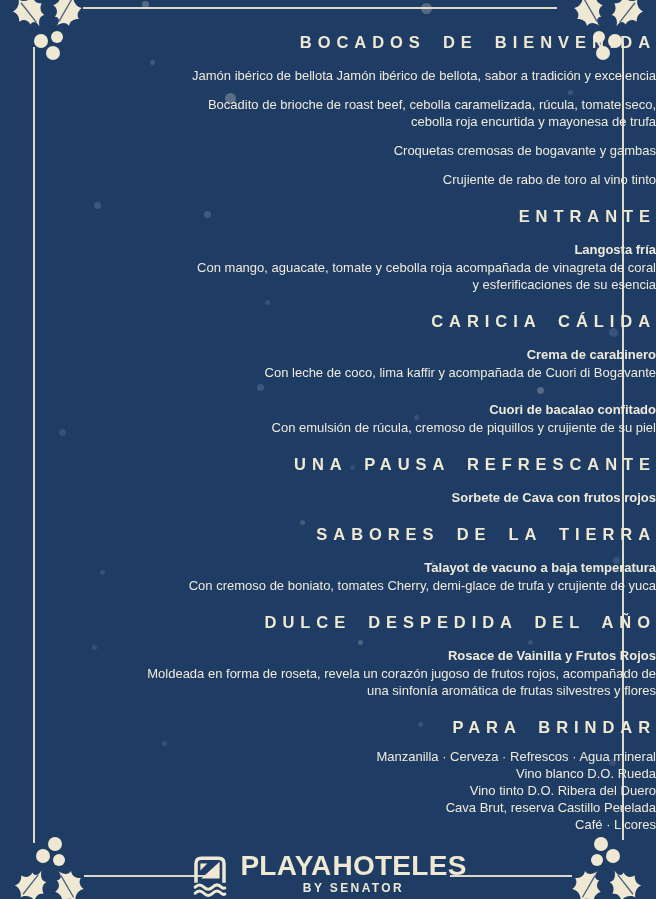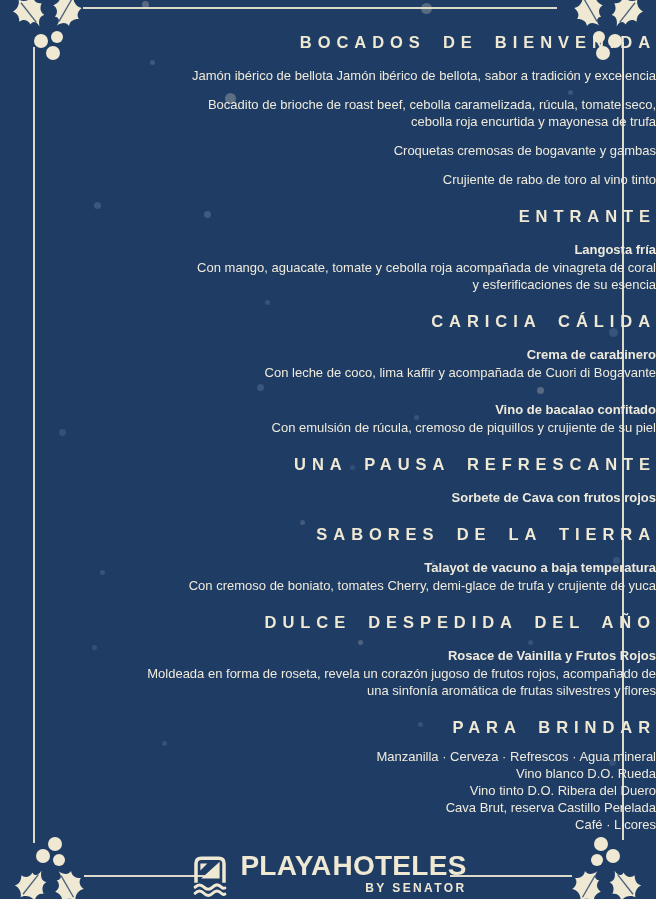--- a/index.html
+++ b/index.html
@@ -66,21 +66,21 @@
   .dish{font-weight:700;margin:0 0 1px;}
   .desc-line,.drink-line,.item-line{margin:0;}
   .section-brindar .section-title{margin-bottom:12px;}
   
   .footer{
     position:absolute;left:0;right:0;bottom:2px;
     display:flex;justify-content:center;align-items:center;
   }
   .logo{display:flex;align-items:center;gap:9px;}
   .logo-icon{width:42px;height:46px;display:block;color:var(--cream);}
-  .logo-text{display:flex;flex-direction:column;align-items:flex-end;}
+  .logo-text{display:flex;flex-direction:column;align-items:center;}
   .brand{
     font-size:28px;font-weight:700;line-height:26px;
     letter-spacing:.01em;word-spacing:-0.22em;
     color:var(--cream);
   }
   .sub-brand{
     font-size:12px;font-weight:700;letter-spacing:.2em;
     margin-top:2px;color:var(--cream);
   }
 </style>
@@ -154,21 +154,21 @@
       <p class="desc-line">y esferificaciones de su esencia</p>
     </div>
 
     <div class="section">
       <h2 class="section-title">CARICIA CÁLIDA</h2>
       <p class="dish">Crema de carabinero</p>
       <p class="desc-line">Con leche de coco, lima kaffir y acompañada de Cuori di Bogavante</p>
     </div>
 
     <div class="section">
-      <p class="dish">Vino de bacalao confitado</p>
+      <p class="dish">Cuori de bacalao confitado</p>
       <p class="desc-line">Con emulsión de rúcula, cremoso de piquillos y crujiente de su piel</p>
     </div>
 
     <div class="section">
       <h2 class="section-title">UNA PAUSA REFRESCANTE</h2>
       <p class="dish">Sorbete de Cava con frutos rojos</p>
     </div>
 
     <div class="section">
       <h2 class="section-title">SABORES DE LA TIERRA</h2>

